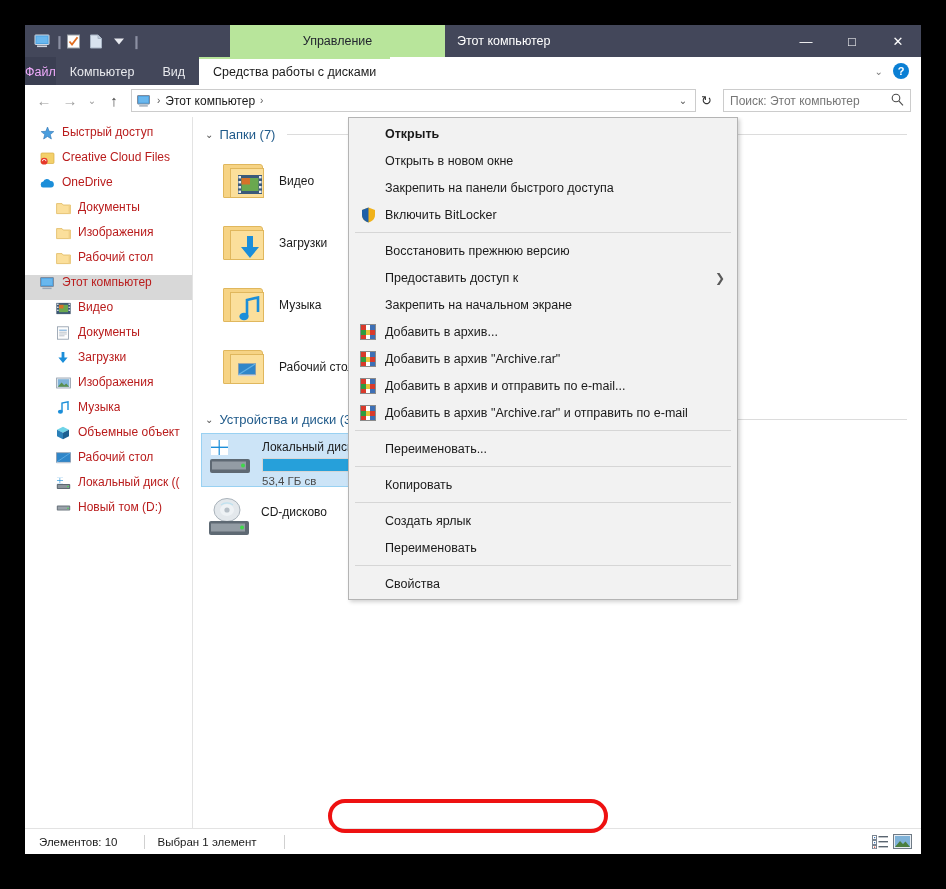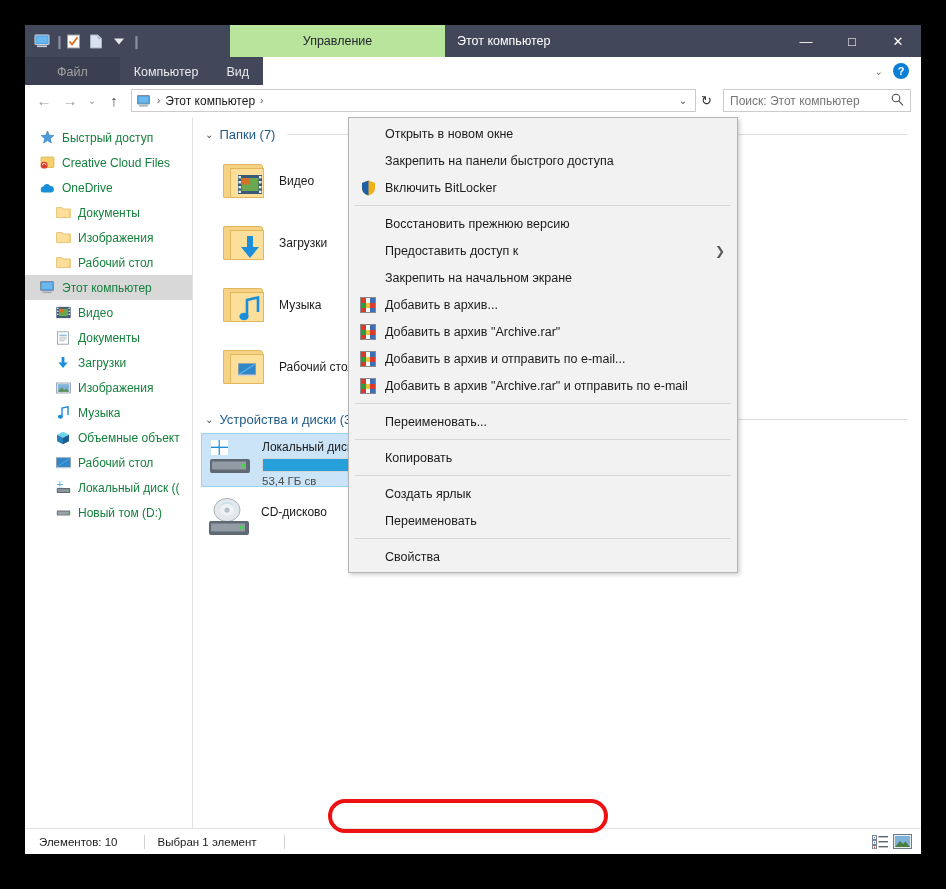--- a/index.html
+++ b/index.html
@@ -56,21 +56,21 @@
   .ribbonbar {
     height: 28px; background: #43475a; flex: none;
     display: flex; align-items: flex-end; position: relative;
   }
   .rtab {
     height: 28px; padding: 0 14px;
     display: flex; align-items: center;
     font-size: 12.5px; color: #e9eaee;
     border-top: 2px solid transparent;
   }
-  .rtab.file { background: #3b3f52; color: #a3a3a3; padding: 0 32px; }
+  .rtab.file { background: #3b3f52; color: #f0abfc; padding: 0 0; }
   .rtab.ctxtab {
     background: #fff; color: #1a1a1a;
     border-top: 2px solid #b8e59b;
   }
   .ribbon-filler {
     flex: 1; height: 28px; background: #fff;
     display: flex; align-items: center; justify-content: flex-end;
     gap: 10px; padding-right: 12px;
   }
   .chev-dn { color: #7a7a7a; font-size: 10px; }
@@ -116,22 +116,22 @@
   
   .body { flex: 1; display: flex; min-height: 0; position: relative; }
 
   
   .sidebar {
     width: 168px; flex: none; background: #fff;
     border-right: 1px solid #e3e3e3;
     padding-top: 8px; overflow: hidden;
   }
   .nav-item {
-    height: 25px; display: flex; align-items: center;
-    font-size: 12px; color: #15803d; padding-left: 14px;
+    height: 25px; display: flex; 
+    font-size: 12px; color: #b91c1c; padding-left: 14px;
     gap: 7px; white-space: nowrap;
   }
   .nav-item.indent1 { padding-left: 30px; }
   .nav-item.sel { background: #cfe0ee; }
   .nav-item.sel.gray { background: #d8d8d8; }
   .nav-item .lbl { overflow: hidden; }
   .nav-gap { height: 8px; }
   .ni {
     width: 16px; height: 16px; flex: none;
     display: flex; align-items: center; justify-content: center;
@@ -294,20 +294,21 @@
       <div class="win-btn">—</div>
       <div class="win-btn">□</div>
       <div class="win-btn close">✕</div>
     </div>
   </div>
 
   <div class="ribbonbar">
     <div class="rtab file">Файл</div>
     <div class="rtab">Компьютер</div>
     <div class="rtab">Вид</div>
+    <div class="rtab ctxtab">Средства работы с дисками</div>
     <div class="ribbon-filler">
       <span class="chev-dn">⌄</span>
       <span class="help-ico">?</span>
     </div>
   </div>
 
   <div class="addrbar">
     <div class="navbtn">←</div>
     <div class="navbtn">→</div>
     <div class="navbtn small">⌄</div>
@@ -697,20 +698,24 @@
               <circle cx="35" cy="30.5" r="2" fill="#3fd94a"></circle>
             </svg>
           </span>
           <span class="drive-info">
             <span class="drive-name" style="display:block;padding-top:6px">CD-дисково</span>
           </span>
         </div>
       </div>
 
       <div class="ctxmenu" style="left:155px;top:0px;">
+        <div class="mi bold">
+          <span class="mico"></span>
+          <span class="mtext">Открыть</span>
+        </div>
         <div class="mi">
           <span class="mico"></span>
           <span class="mtext">Открыть в новом окне</span>
         </div>
         <div class="mi">
           <span class="mico"></span>
           <span class="mtext">Закрепить на панели быстрого доступа</span>
         </div>
         <div class="mi">
           <span class="mico">

